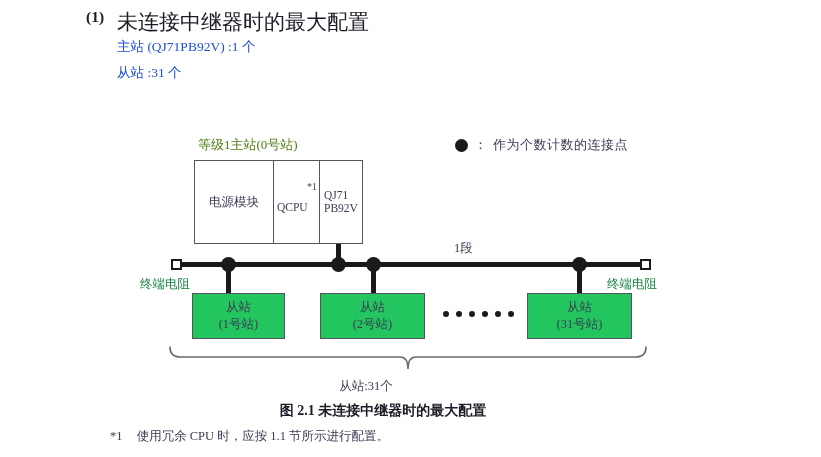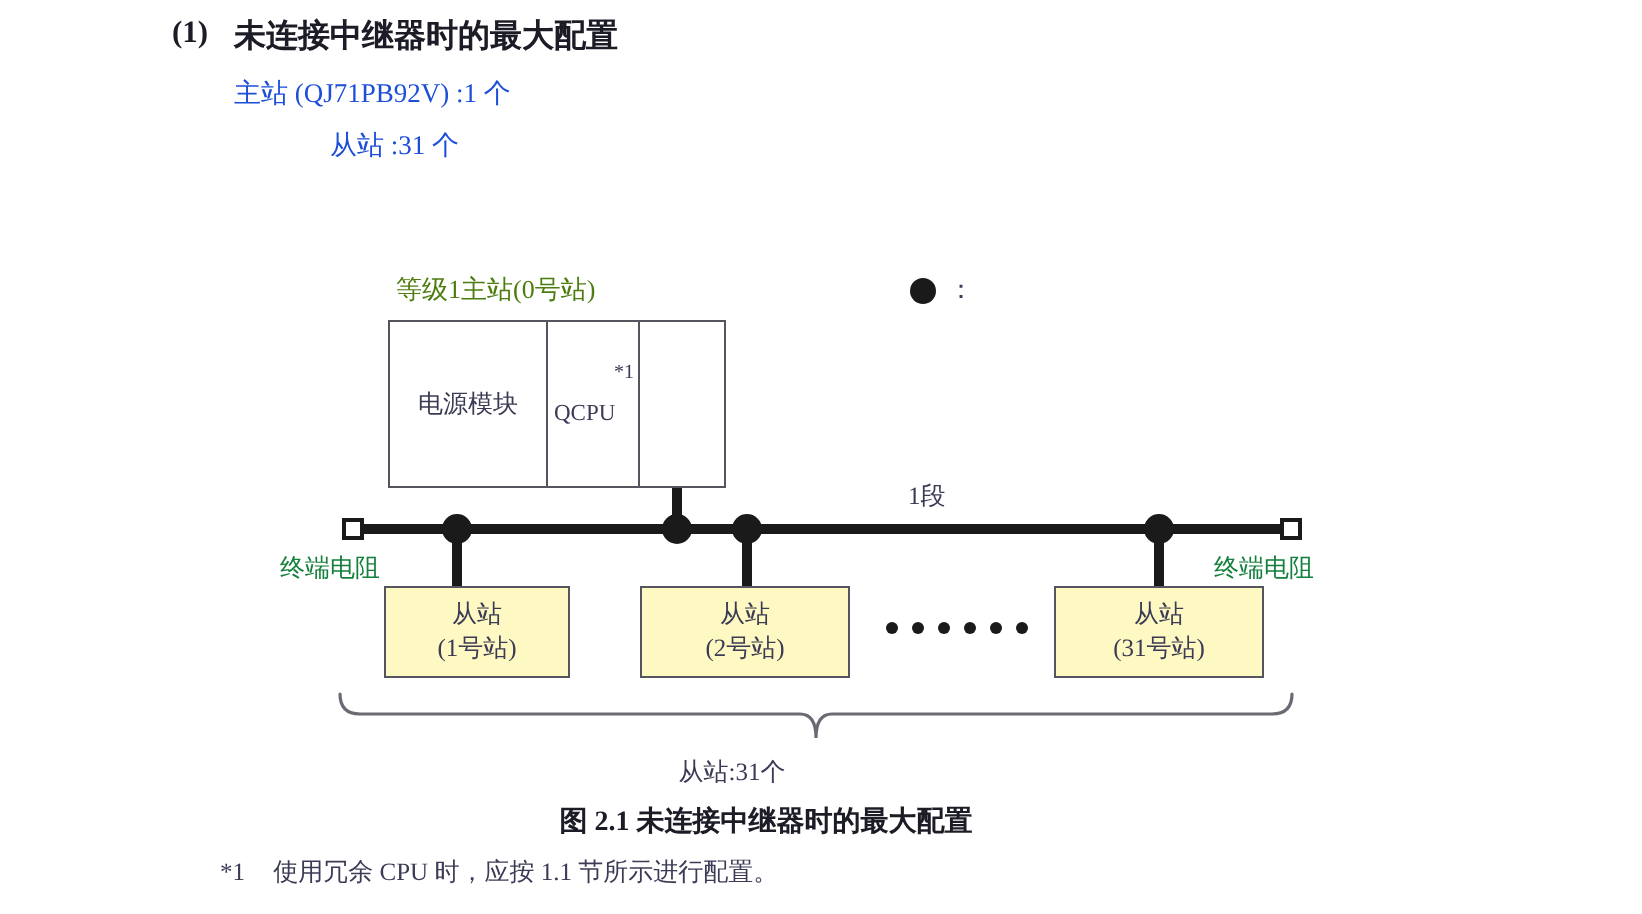--- a/index.html
+++ b/index.html
@@ -20,32 +20,32 @@
   
   #heading-number {
     left: 86px; top: 8px;
     font-size: 15.5px;
     font-weight: bold;
     color: #1c1c26;
     letter-spacing: 0px;
   }
   #heading-title {
     left: 117px; top: 8px;
-    font-size: 16px;
-    font-weight: bold;
+    font-size: 21px;
+    font-weight: normal;
     color: #1c1c26;
   }
   .spec-line {
     left: 117px;
     font-size: 13.5px;
     color: #1d4ed8;
     white-space: nowrap;
   }
   #spec-master { top: 38px; }
-  #spec-slave  { top: 64px; margin-left: 48px; }
+  #spec-slave  { top: 64px; }
 
   
   #legend {
     left: 455px; top: 136px;
     display: flex;
     align-items: center;
     gap: 6px;
     white-space: nowrap;
   }
   #legend-dot {
@@ -143,21 +143,21 @@
 
   
   .stub { background: #1a1a1a; width: 5px; }
   #stub-master { left: 336px; top: 244px; height: 20px; }
   .stub-down  { top: 264px; height: 29px; }
 
   
   .slave-box {
     box-sizing: border-box;
     border: 1.3px solid #555560;
-    background: #fef9c3;
+    background: #22c55e;
     height: 46px;
     top: 293px;
     display: flex;
     flex-direction: column;
     align-items: center;
     justify-content: center;
     font-size: 12.5px;
     color: #3b3b55;
     line-height: 1.35;
   }
@@ -214,30 +214,37 @@
 <body>
 
 <div class="abs" id="heading-number">(1)</div>
 <div class="abs" id="heading-title">未连接中继器时的最大配置</div>
 <div class="abs spec-line" id="spec-master">主站 (QJ71PB92V) :1 个</div>
 <div class="abs spec-line" id="spec-slave">从站 :31 个</div>
 
 <div class="abs" id="legend">
   <span id="legend-dot"></span>
   <span id="legend-colon">：</span>
+  <span id="legend-text">作为个数计数的连接点</span>
 </div>
 
 <div class="abs" id="master-label">等级1主站(0号站)</div>
 
 <div class="abs" id="master-rack">
   <div class="rack-cell" id="rack-power">电源模块</div>
   <div class="rack-cell" id="rack-cpu">
     <span id="rack-cpu-label">QCPU</span>
     <span id="rack-cpu-note">*1</span>
   </div>
+  <div class="rack-cell" id="rack-module">
+    <div>
+      <div>QJ71</div>
+      <div>PB92V</div>
+    </div>
+  </div>
 </div>
 
 <div class="abs stub" id="stub-master"></div>
 <div class="abs" id="bus-line"></div>
 
 <div class="abs term-box" id="term-left"></div>
 <div class="abs term-box" id="term-right"></div>
 <div class="abs term-label" id="term-label-left">终端电阻</div>
 <div class="abs term-label" id="term-label-right">终端电阻</div>
 

